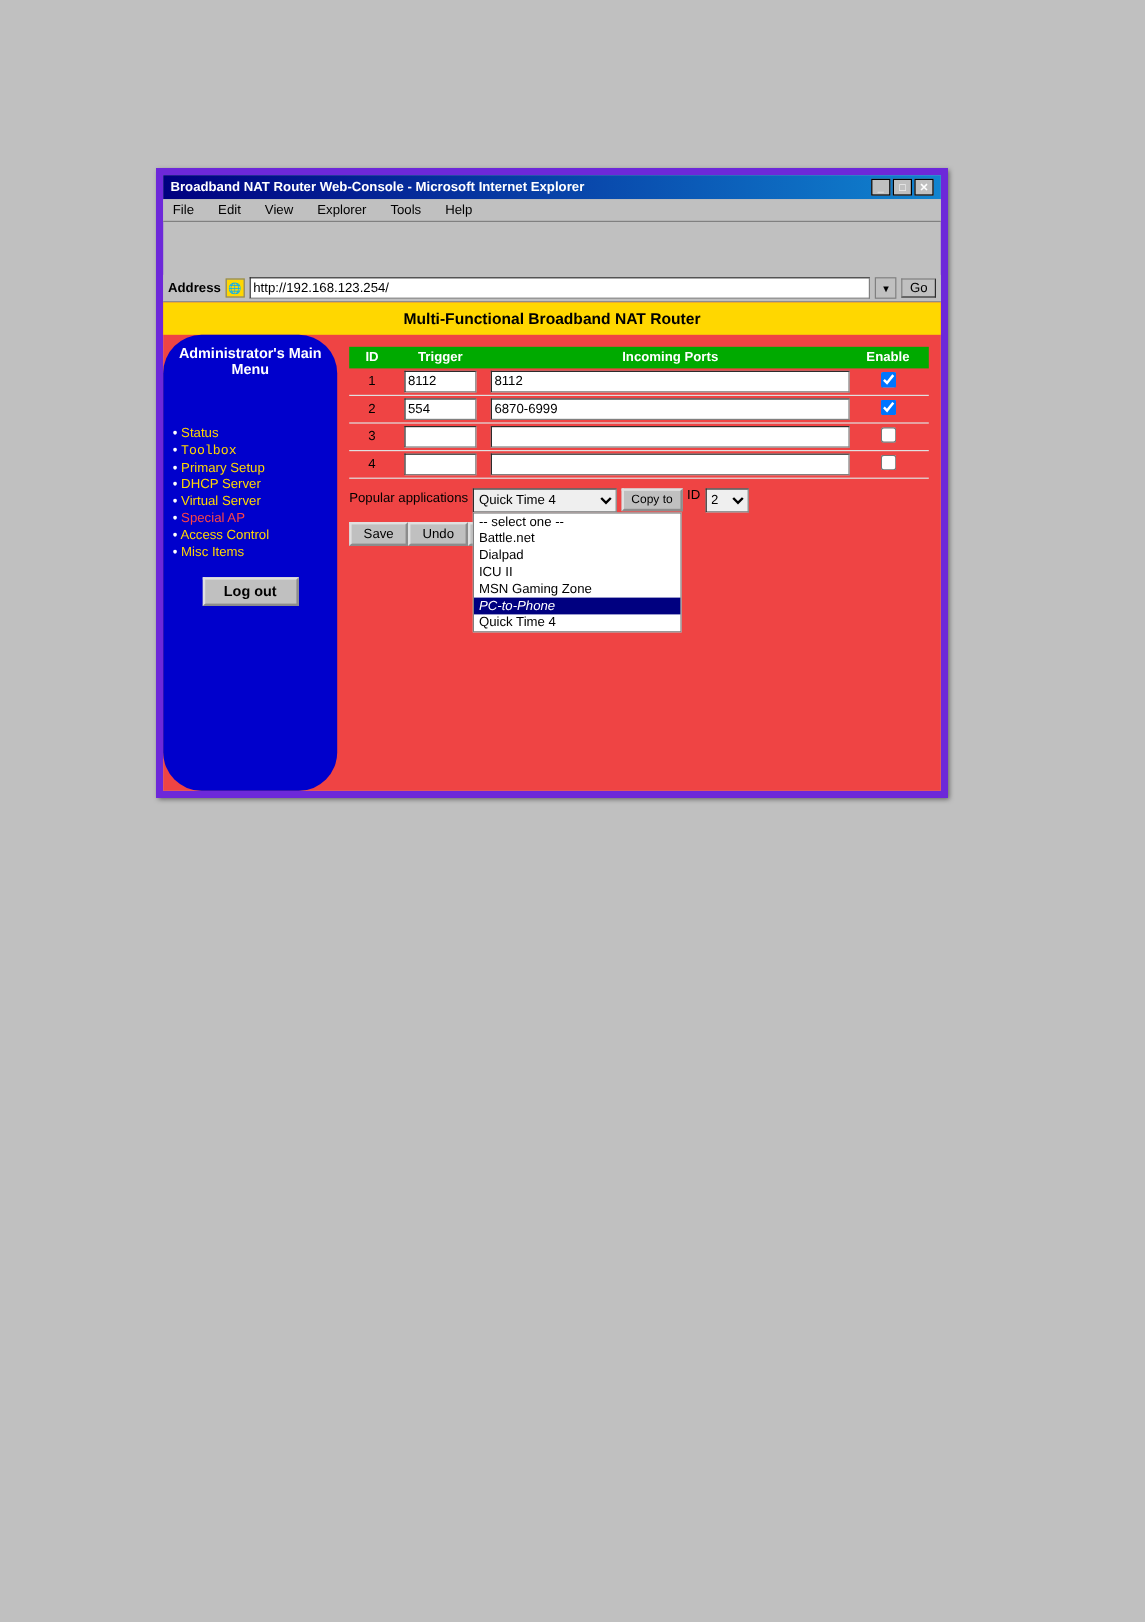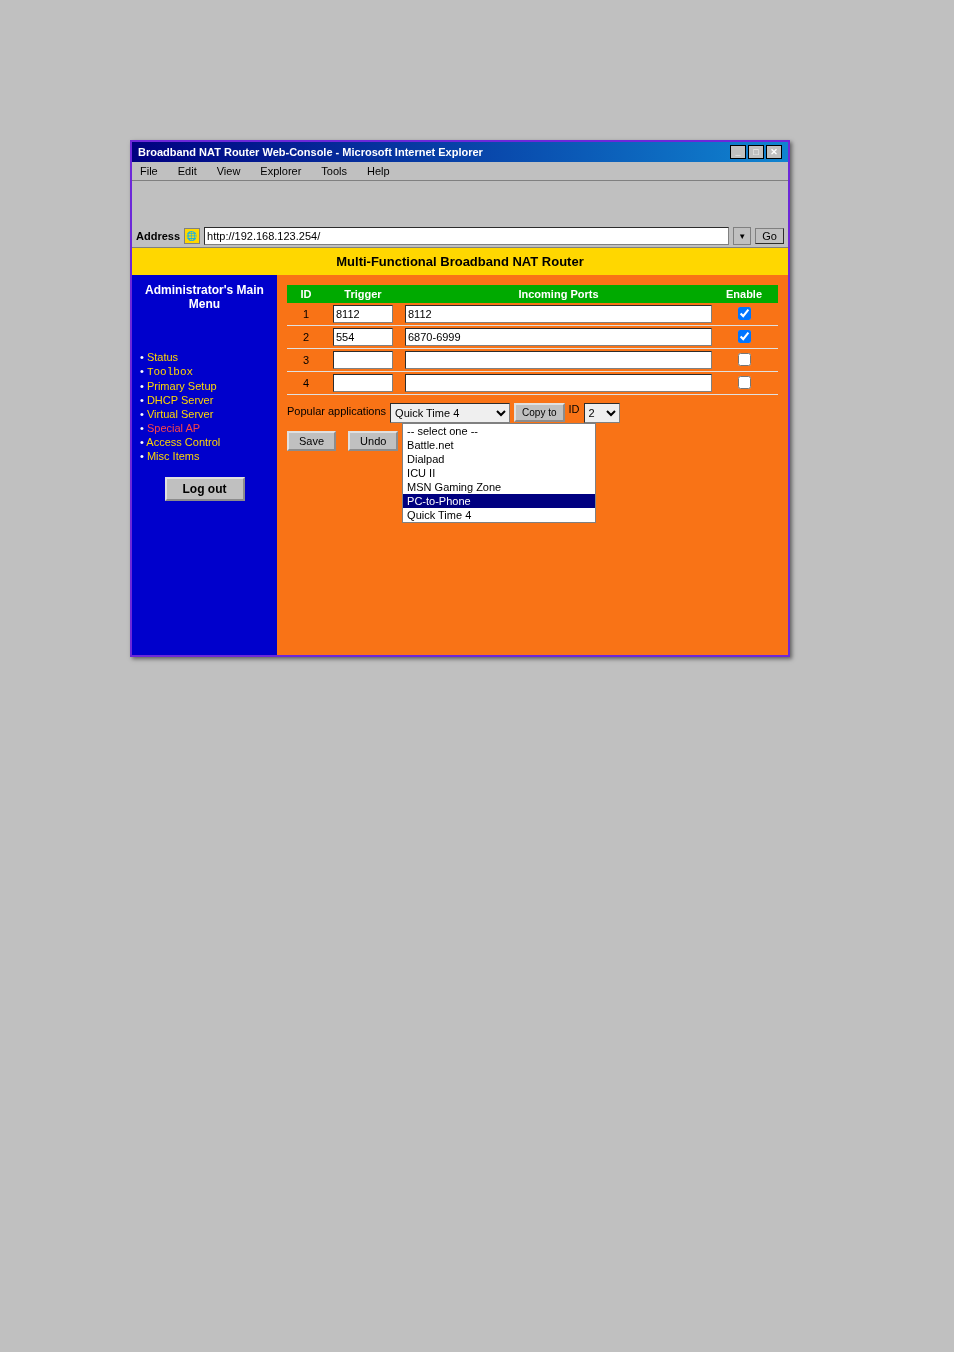--- a/index.html
+++ b/index.html
@@ -9,21 +9,21 @@
       font-size: 11px;
       width: 954px;
       height: 1352px;
     }
 
     .browser-window {
       position: absolute;
       top: 140px;
       left: 130px;
       width: 660px;
-      border: 2px solid #6d28d9;
+      border: 6px solid #6d28d9;
       background: #c0c0c0;
       box-shadow: 2px 2px 4px rgba(0,0,0,0.5);
     }
 
     .title-bar {
       background: linear-gradient(to right, #000080, #1084d0);
       color: white;
       padding: 3px 6px;
       display: flex;
       justify-content: space-between;
@@ -110,21 +110,21 @@
 
     .go-button {
       padding: 1px 6px;
       background: #c0c0c0;
       border: 1px outset #808080;
       cursor: pointer;
       font-size: 11px;
     }
 
     .browser-content {
-      background: #f97316;
+      background: #ef4444;
     }
 
     .header-bar {
       background: #ffd700;
       text-align: center;
       padding: 6px;
       font-size: 13px;
       font-weight: bold;
       color: #000;
     }
@@ -132,20 +132,21 @@
     .main-layout {
       display: flex;
     }
 
     .sidebar {
       background: #0000cc;
       color: white;
       width: 145px;
       padding: 8px;
       min-height: 380px;
+      border-radius: 32px;
     }
 
     .sidebar-title {
       font-weight: bold;
       font-size: 12px;
       text-align: center;
       margin-bottom: 10px;
       color: white;
     }
 
@@ -274,36 +275,37 @@
     .app-select {
       width: 120px;
       height: 20px;
       font-size: 11px;
       border: 1px inset #808080;
     }
 
     .dropdown-open {
       position: absolute;
       top: 20px;
-      left: 12px;
-      width: 194px;
+      left: 0;
+      width: 174px;
       background: white;
       border: 1px solid #808080;
       z-index: 10;
       font-size: 11px;
     }
 
     .dropdown-item {
       padding: 1px 4px;
       cursor: pointer;
     }
 
     .dropdown-item.selected {
       background: #000080;
       color: white;
+      font-style: italic;
     }
 
     .copy-to-btn {
       padding: 2px 6px;
       background: #c0c0c0;
       border: 2px outset #e0e0e0;
       cursor: pointer;
       font-size: 10px;
     }
 
@@ -313,21 +315,21 @@
 
     .id-select {
       width: 36px;
       height: 20px;
       font-size: 11px;
       border: 1px inset #808080;
     }
 
     .action-buttons {
       display: flex;
-      gap: 12px;
+      gap: 0;
       margin-top: 8px;
       align-items: flex-end;
     }
 
     .action-btn {
       padding: 2px 10px;
       background: #c0c0c0;
       border: 2px outset #e0e0e0;
       cursor: pointer;
       font-size: 11px;

